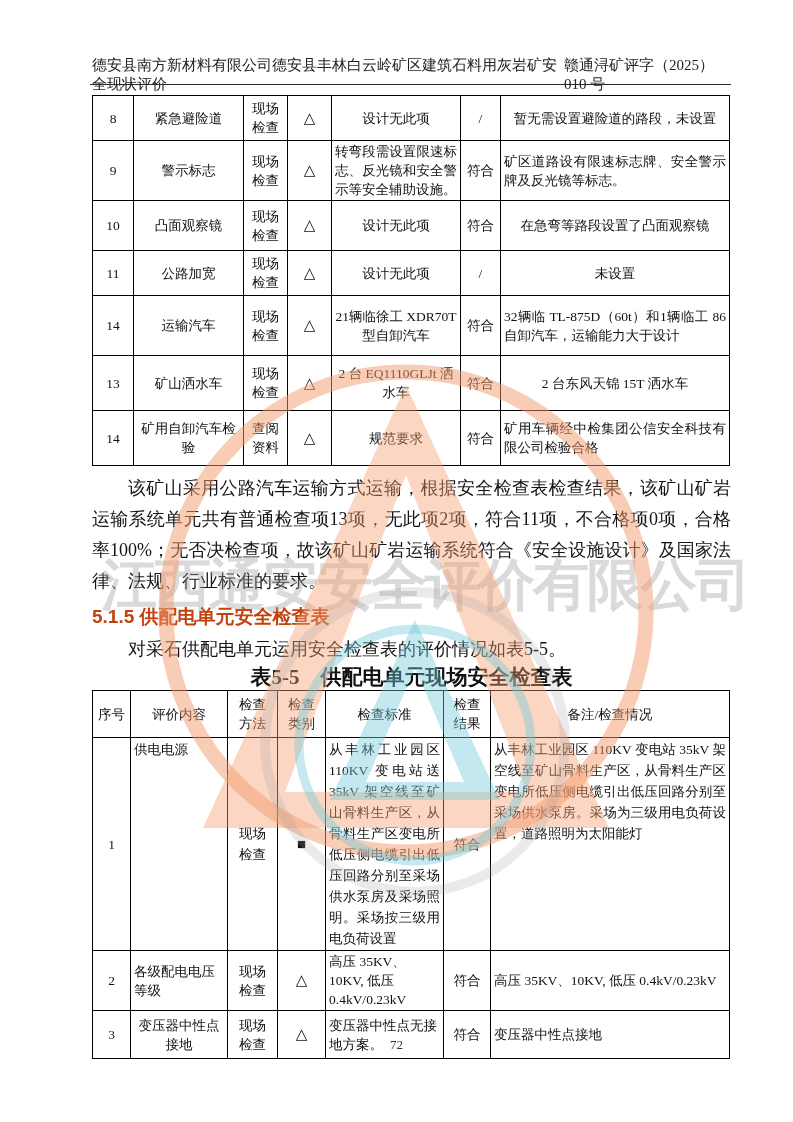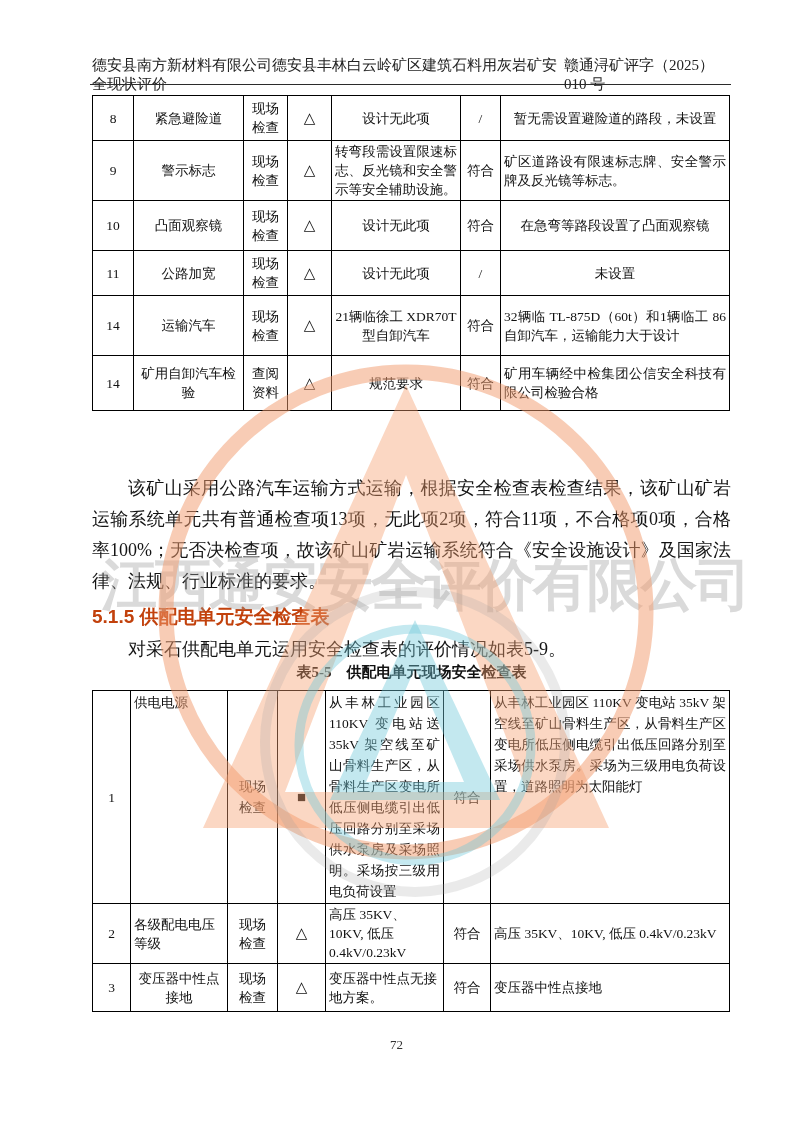--- a/index.html
+++ b/index.html
@@ -29,21 +29,21 @@
   .t2 .bigrow td { line-height:21px; }
   .typ { font-size:15px; }
   
   .para { position:absolute; left:92px; width:639px; font-size:18px;
           line-height:31px; text-align:justify; text-indent:2em; color:#141414; }
   .p1 { top:473px; }
   .h515 { position:absolute; left:92px; top:604px; font-size:19px; font-weight:bold;
           font-family:"Liberation Sans", sans-serif; color:#c2410c; }
   .p2 { top:634px; text-indent:2em; }
   .cap { position:absolute; left:92px; top:663px; width:639px; text-align:center;
-         font-size:15px; font-weight:bold; color:#111; }
+         font-size:21px; font-weight:bold; color:#111; }
   
   .foot { position:absolute; left:0; top:1037px; width:793px; text-align:center;
           font-size:13px; color:#333; }
   
   .wm-layer { position:absolute; inset:0; pointer-events:none; z-index:6;text-align:center; }
   .wm-text { position:absolute; top:548px; left:95px; width:660px;
              font-size:56px; letter-spacing:-2px; white-space:nowrap;
              color:rgba(158,158,158,0.38); font-family:"Liberation Sans", sans-serif;
              font-weight:bold; }
   .wm-svg { position:absolute; inset:0; }
@@ -114,49 +114,71 @@
       <td>14</td>
       <td>运输汽车</td>
       <td>现场
 检查</td>
       <td class="typ">△</td>
       <td>21辆临徐工 XDR70T 型自卸汽车</td>
       <td>符合</td>
       <td class="just">32辆临 TL-875D（60t）和1辆临工 86 自卸汽车，运输能力大于设计</td>
     </tr>
     <tr style="height:55px">
+      <td>13</td>
+      <td>矿山洒水车</td>
+      <td>现场
+检查</td>
+      <td class="typ">△</td>
+      <td>2 台 EQ1110GLJt 洒水车</td>
+      <td>符合</td>
+      <td>2 台东风天锦 15T 洒水车</td>
+    </tr>
+    <tr style="height:55px">
       <td>14</td>
       <td>矿用自卸汽车检验</td>
       <td>查阅
 资料</td>
       <td class="typ">△</td>
       <td>规范要求</td>
       <td>符合</td>
       <td class="just">矿用车辆经中检集团公信安全科技有限公司检验合格</td>
     </tr>
   </tbody>
     </table>
 
   <div class="para p1">该矿山采用公路汽车运输方式运输，根据安全检查表检查结果，该矿山矿岩运输系统单元共有普通检查项13项，无此项2项，符合11项，不合格项0项，合格率100%；无否决检查项，故该矿山矿岩运输系统符合《安全设施设计》及国家法律、法规、行业标准的要求。</div>
 
   <div class="h515">5.1.5 供配电单元安全检查表</div>
-  <div class="para p2">对采石供配电单元运用安全检查表的评价情况如表5-9。</div>
+  <div class="para p2">对采石供配电单元运用安全检查表的评价情况如表5-5。</div>
   <div class="cap">表5-5　供配电单元现场安全检查表</div>
 
   <table class="t2">
     <colgroup>
       <col style="width:38px">
         <col style="width:97px">
         <col style="width:50px">
       <col style="width:48px">
         <col style="width:118px">
         <col style="width:47px">
       <col style="width:239px">
     </colgroup>
     <tbody>
+        <tr style="height:47px">
+      <th>序号</th>
+      <th>评价内容</th>
+      <th>检查
+方法</th>
+      <th>检查
+类别</th>
+      <th>检查标准</th>
+      <th>检查
+结果</th>
+      <th>备注/检查情况</th>
+    </tr>
     <tr style="height:173px" class="bigrow">
       <td>1</td>
       <td class="vtop tleft">供电电源</td>
       <td>现场
 检查</td>
       <td class="typ">■</td>
       <td class="vtop just">从丰林工业园区 110KV 变电站送 35kV 架空线至矿山骨料生产区，从骨料生产区变电所低压侧电缆引出低压回路分别至采场供水泵房及采场照明。采场按三级用电负荷设置</td>
       <td>符合</td>
       <td class="vtop just">从丰林工业园区 110KV 变电站 35kV 架空线至矿山骨料生产区，从骨料生产区变电所低压侧电缆引出低压回路分别至采场供水泵房。采场为三级用电负荷设置，道路照明为太阳能灯</td>
     </tr>

